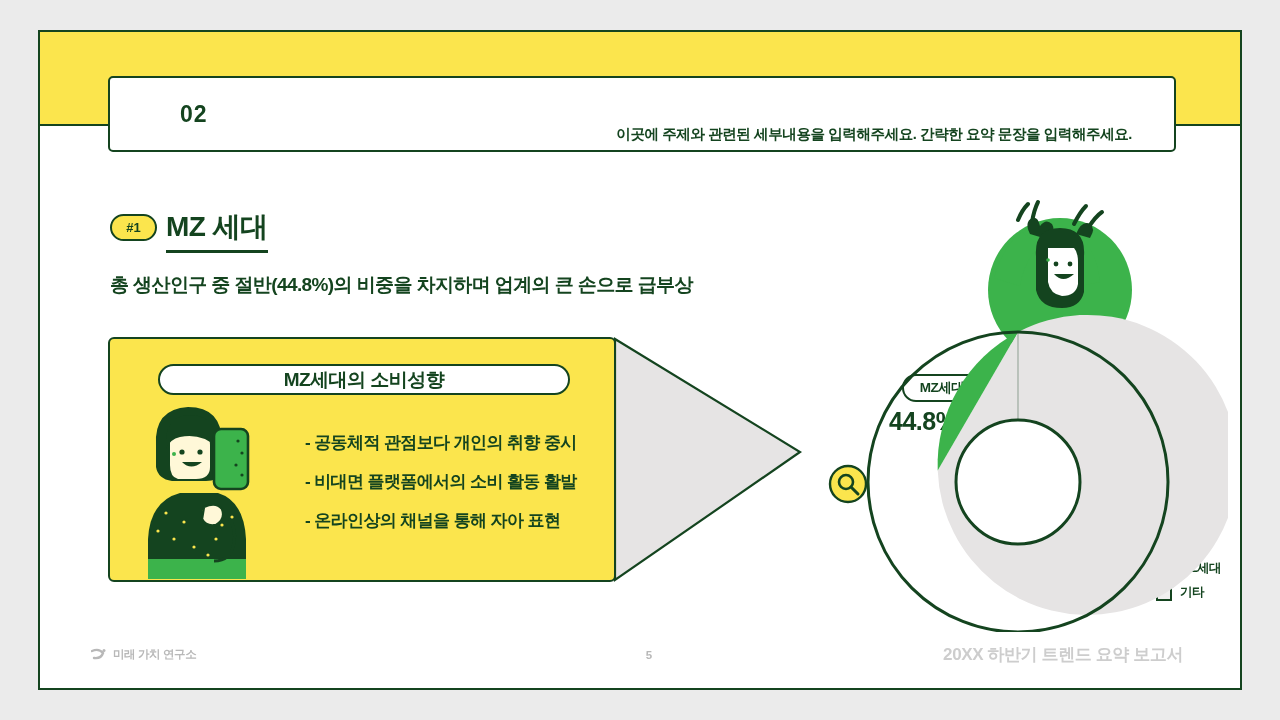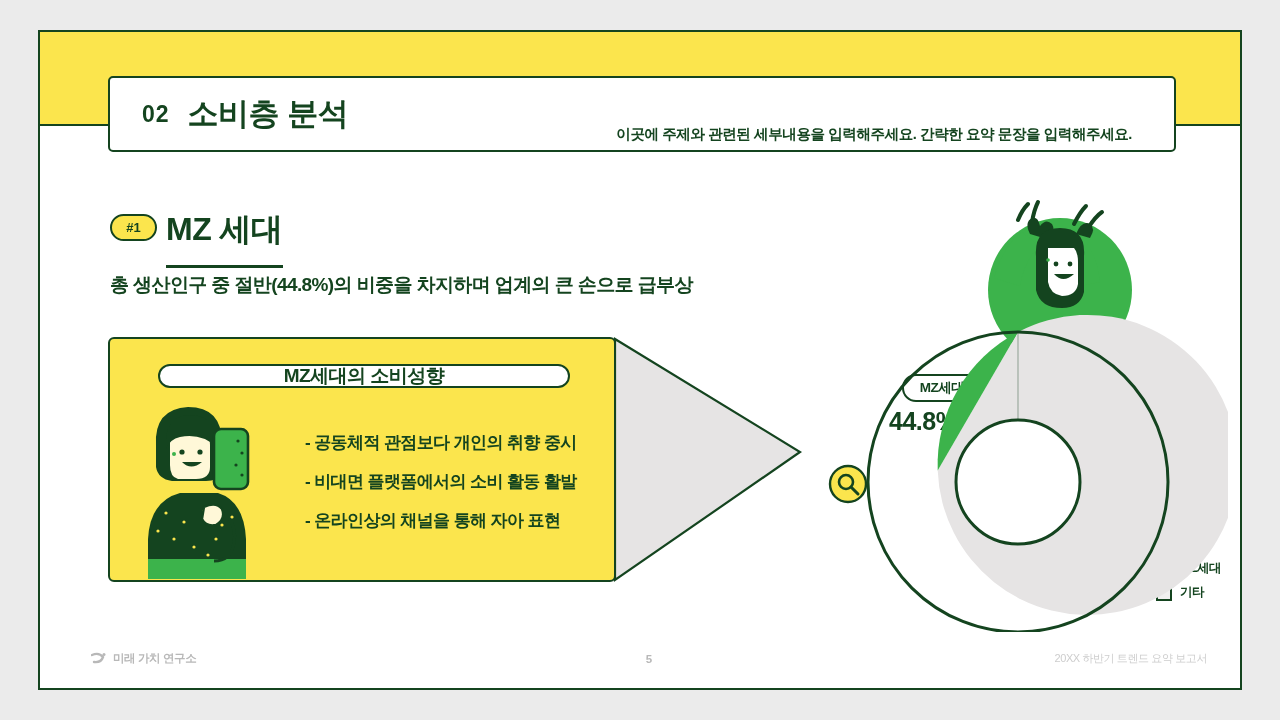--- a/index.html
+++ b/index.html
@@ -24,21 +24,21 @@
     border:2.5px solid #14441f;
     box-sizing:border-box;
   }
   .header-box{
     position:absolute;left:68px;top:44px;
     width:1068px;height:76px;
     background:#ffffff;
     border:2.5px solid #14441f;
     border-radius:5px;
     box-sizing:border-box;
-    display:flex;align-items:center;
+    display:flex;align-items:center;padding-left:38px;
   }
   .sec-num{
     margin-left:32px;
     font-size:23px;font-weight:700;color:#14441f;
     letter-spacing:1px;
   }
   .sec-title{
     margin-left:18px;
     font-size:31px;font-weight:800;color:#14441f;
     letter-spacing:-0.5px;
@@ -56,24 +56,24 @@
     width:47px;height:27px;
     background:#fbe54d;
     border:2.5px solid #14441f;
     border-radius:14px;
     box-sizing:border-box;
     display:flex;align-items:center;justify-content:center;
     font-size:13px;font-weight:800;color:#14441f;
   }
   .h-title{
     position:absolute;left:126px;top:176px;
-    font-size:32px;font-weight:800;color:#14441f;
+    font-size:28px;font-weight:800;color:#14441f;
     letter-spacing:-0.5px;
     border-bottom:3px solid #14441f;
-    padding-bottom:13px;
+    padding-bottom:4px;
   }
   .h-desc{
     position:absolute;left:70px;top:240px;
     font-size:19px;font-weight:700;color:#14441f;
     letter-spacing:-0.6px;
   }
 
   
   .cone{position:absolute;left:0;top:0;width:1204px;height:660px;pointer-events:none;}
 
@@ -81,21 +81,21 @@
   .card{
     position:absolute;left:68px;top:305px;
     width:508px;height:245px;
     background:#fbe54d;
     border:2.5px solid #14441f;
     border-radius:6px;
     box-sizing:border-box;
   }
   .card-pill{
     position:absolute;left:48px;top:25px;
-    width:412px;height:24px;
+    width:412px;height:31px;
     background:#ffffff;
     border:2.5px solid #14441f;
     border-radius:22px;
     box-sizing:border-box;
     display:flex;align-items:center;justify-content:center;
     font-size:19px;font-weight:800;color:#14441f;
     letter-spacing:-0.5px;
   }
   .bullets{
     position:absolute;left:195px;top:92px;
@@ -152,34 +152,33 @@
   }
   .foot-left{
     margin-left:44px;display:flex;align-items:center;gap:7px;
     font-size:11.5px;font-weight:700;color:#b8b8b8;letter-spacing:-0.4px;
   }
   .foot-page{
     position:absolute;left:0;width:1204px;text-align:center;
     font-size:11.5px;color:#b8b8b8;font-weight:700;
   }
   .foot-right{
-    margin-left:auto;margin-right:44px;
-    font-size:11px;font-weight:400;color:#cdcdcd;letter-spacing:-0.4px;
+    margin-left:auto;margin-right:68px;
+    font-size:17px;font-weight:700;color:#cdcdcd;letter-spacing:-0.4px;
   }
 </style>
 </head>
 <body>
 
 <div class="slide">
 
   <div class="banner"></div>
 
   <div class="header-box">
     <span class="sec-num">02</span>
-    <span class="sec-title">소비층 분석</span>
     <span class="sec-sub">이곳에 주제와 관련된 세부내용을 입력해주세요. 간략한 요약 문장을 입력해주세요.</span>
   </div>
 
   <div class="badge">#1</div>
   <div class="h-title">MZ 세대</div>
   <div class="h-desc">총 생산인구 중 절반(44.8%)의 비중을 차지하며 업계의 큰 손으로 급부상</div>
 
   <svg class="cone" viewBox="0 0 1204 660">
     <polygon points="575,307 760,420 575,548" fill="#e6e4e4" stroke="#14441f" stroke-width="2.2"></polygon>
   </svg>

